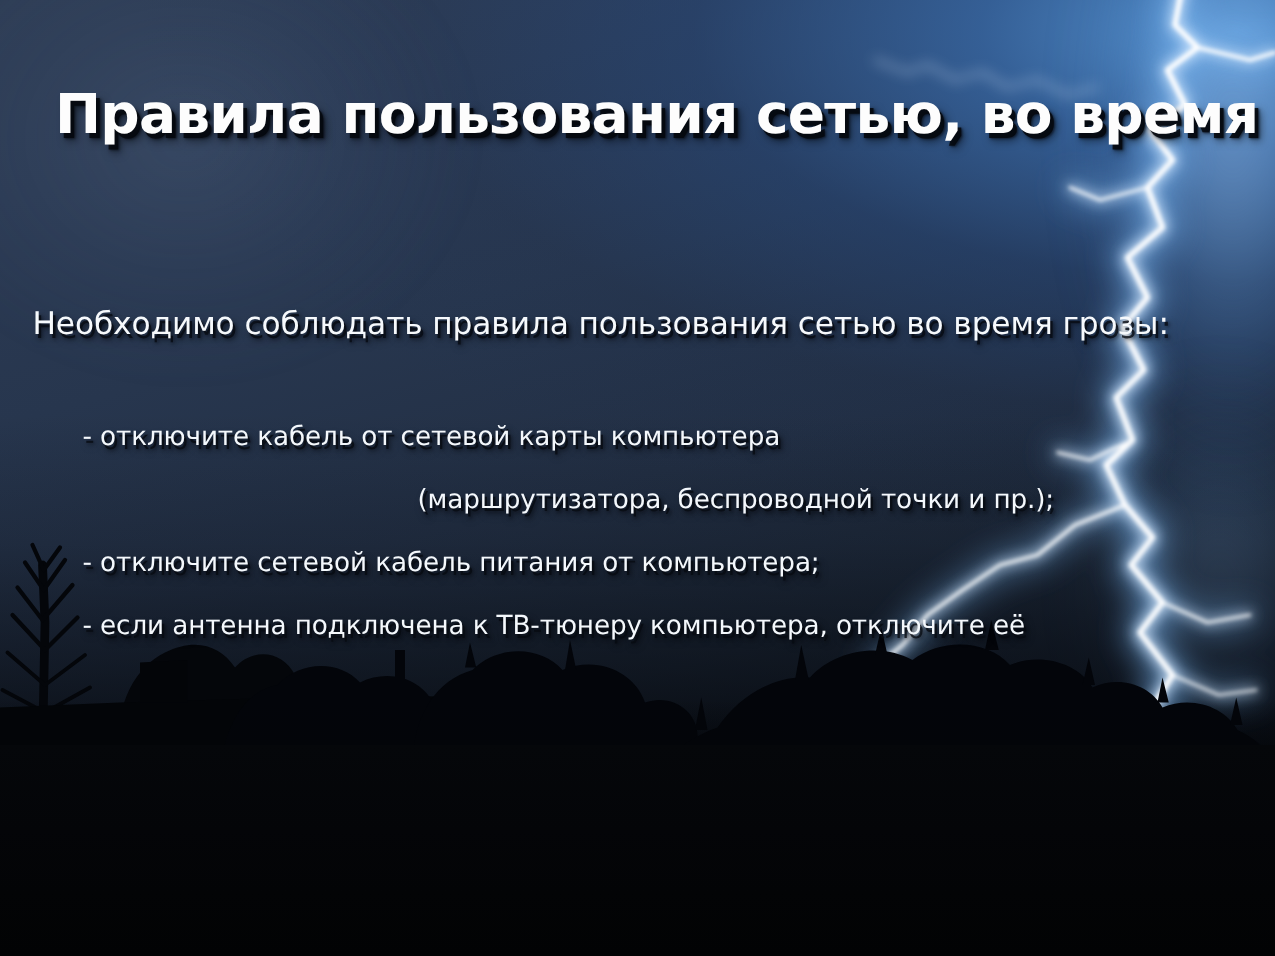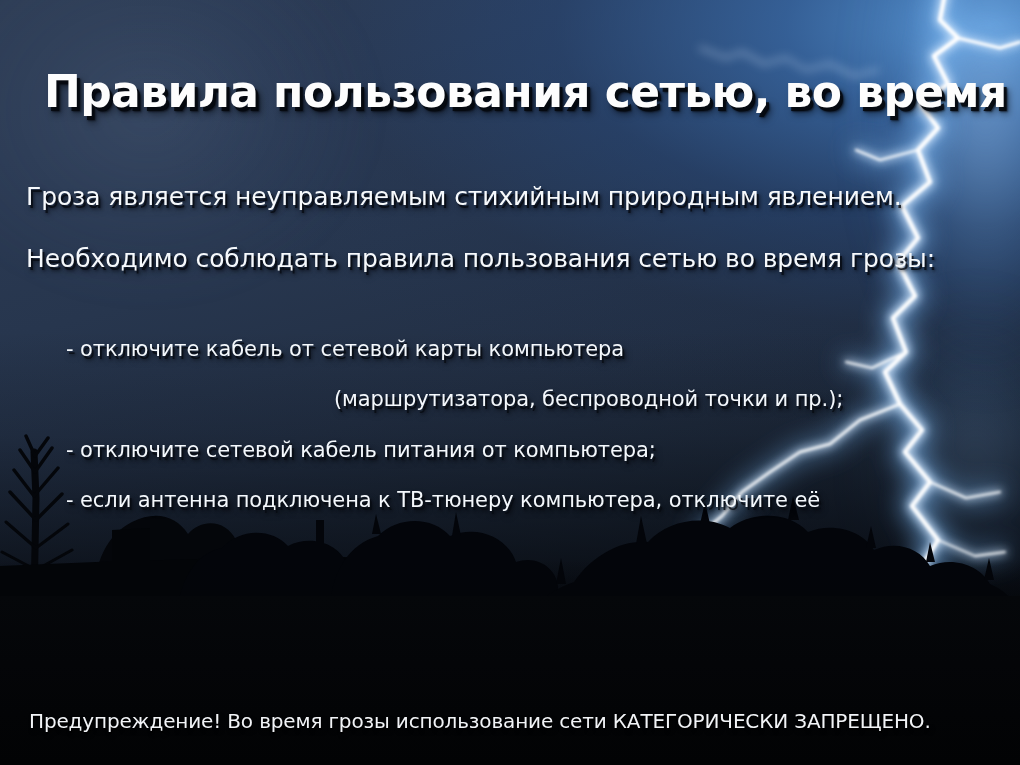--- a/index.html
+++ b/index.html
@@ -323,27 +323,25 @@
       </svg>
       <div class="ground-fade"></div>
       <div class="ground-fill"></div>
     </div>
   </div>
 
   <div class="content">
 
     <div class="txt title">Правила пользования сетью, во время грозы</div>
 
-    <div class="txt lead lead-1">Гроза является неуправляемым стихийным природным явлением.</div>
 
     <div class="txt lead lead-2">Необходимо соблюдать правила пользования сетью во время грозы:</div>
 
     <div class="txt bullet b-1">- отключите кабель от сетевой карты компьютера</div>
 
     <div class="txt bullet b-1sub">(маршрутизатора, беспроводной точки и пр.);</div>
 
     <div class="txt bullet b-3">- если антенна подключена к ТВ-тюнеру компьютера, отключите её</div>
 
     <div class="txt bullet b-2">- отключите сетевой кабель питания от компьютера;</div>
 
-    <div class="txt footer">Предупреждение! Во время грозы использование сети КАТЕГОРИЧЕСКИ ЗАПРЕЩЕНО.</div>
   </div>
 </div>
 
 </body></html>

